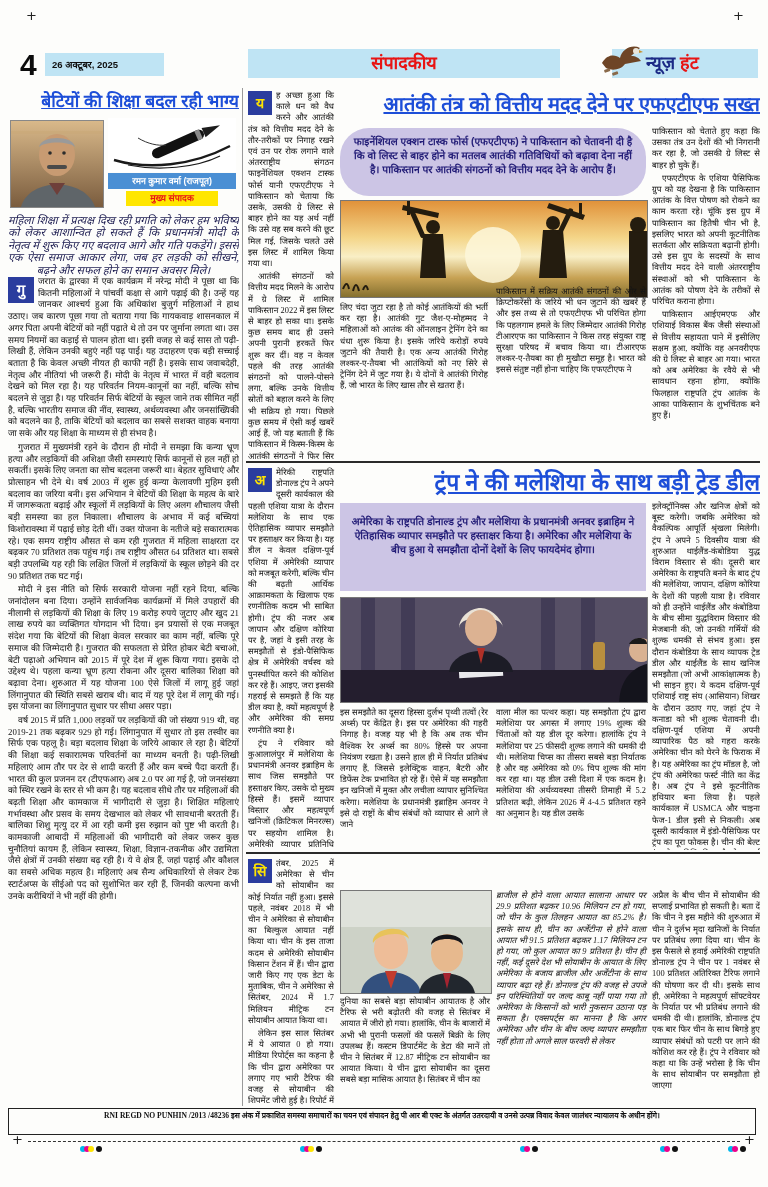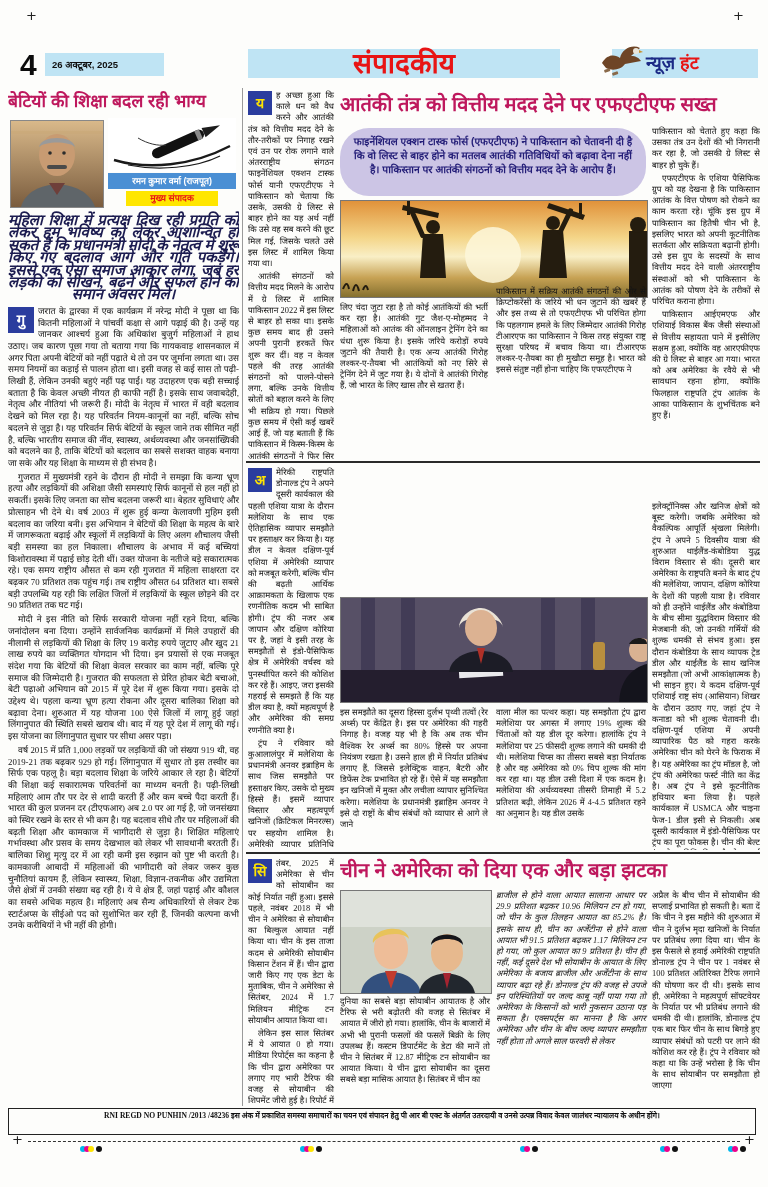--- a/index.html
+++ b/index.html
@@ -5,51 +5,51 @@
   html,body{margin:0;padding:0;}
   body{width:768px;height:1187px;background:#fdfdfb;position:relative;overflow:hidden;
        font-family:"Liberation Serif", serif;}
   .abs{position:absolute;}
   .crop{position:absolute;color:#222;font-size:13px;font-family:"DejaVu Sans",sans-serif;}
   
   .pagenum{left:20px;top:48px;font-size:30px;font-weight:800;color:#0c0c0c;font-family:"Liberation Sans",sans-serif;}
   .datechip{left:45px;top:53px;width:112px;height:23px;background:#bfe4f4;color:#101010;
             font-size:9.5px;font-weight:700;line-height:23px;padding-left:7px;font-family:"Liberation Sans",sans-serif;}
   .sectionbar{left:248px;top:49px;width:312px;height:29px;background:#bfe4f4;text-align:center;}
-  .sectionbar span{color:#e81414;font-size:28px;font-weight:800;line-height:29px;font-family:"Liberation Sans",sans-serif;}
+  .sectionbar span{color:#e81414;font-size:18px;font-weight:800;line-height:29px;font-family:"Liberation Sans",sans-serif;}
   .logochip{left:612px;top:49px;width:146px;height:29px;background:#bfe4f4;}
   .logotext{position:absolute;left:34px;top:0;width:110px;line-height:29px;font-size:18px;font-weight:800;
             font-family:"Liberation Sans",sans-serif;white-space:nowrap;}
   .logotext .b1{color:#1b2a86;} .logotext .b2{color:#e81414;}
   .eagle{position:absolute;left:-14px;top:-8px;}
   
   .vline{left:242px;top:88px;width:1px;height:1018px;background:#9a9a9a;}
   .hline{height:2px;background:#2a2a2a;}
   
   .bt{font-size:8.4px;line-height:11.2px;text-align:justify;color:#141414;}
   .bt p{margin:0 0 2px 0;text-indent:10px;}
   .bt p.first{text-indent:0;}
   .dropcap{float:left;width:24px;height:24px;background:#2b3d9e;color:#ffe400;font-weight:800;
            font-size:14px;text-align:center;line-height:24px;margin:1px 4px 0 0;font-family:"Liberation Sans",sans-serif;}
-  .headline{font-weight:800;color:#be185d;text-align:left;white-space:nowrap;overflow:hidden;
-            font-family:"Liberation Sans",sans-serif;}
+  .headline{font-weight:800;color:#1d4ed8;text-align:right;white-space:nowrap;overflow:hidden;
+            font-family:"Liberation Sans",sans-serif;text-decoration:underline;}
   .leadbox{background:#ccc5e5;color:#241e78;font-weight:700;font-size:10.3px;line-height:14px;
            text-align:center;padding:7px 9px;box-sizing:border-box;font-family:"Liberation Sans",sans-serif;}
   
   .leftart{left:8px;top:88px;width:231px;height:1018px;overflow:hidden;}
   .leftart .headline{font-size:17.5px;margin:0 0 6px 0;}
   .authrow{position:relative;height:92px;margin-bottom:4px;}
   .aphoto{position:absolute;left:2px;top:2px;width:92px;height:86px;border:1px solid #888;}
   .penimg{position:absolute;left:100px;top:0;width:128px;height:54px;background:#fff;}
   .namebar{position:absolute;left:100px;top:55px;width:128px;height:16px;background:#4a8fd4;color:#fff;
            font-size:8.8px;font-weight:700;text-align:center;line-height:16px;font-family:"Liberation Sans",sans-serif;}
   .rolebar{position:absolute;left:118px;top:73px;width:92px;height:15px;background:#ffe600;color:#e81414;
            font-size:9px;font-weight:800;text-align:center;line-height:15px;font-family:"Liberation Sans",sans-serif;}
-  .intro{font-size:15px;line-height:12.4px;font-weight:700;font-style:italic;color:#1c1c50;
-         text-align:justify;text-align-last:center;margin-bottom:5px;}
+  .intro{font-size:11px;line-height:12.4px;font-weight:400;font-style:italic;color:#1c1c50;
+         text-align:justify;text-align-last:center;}
   .leftbody{font-size:8.8px;line-height:11.7px;}
   .leftbody .dropcap{width:26px;height:26px;font-size:15px;line-height:26px;color:#fff;}
   
   .sec{position:absolute;overflow:hidden;}
   .photo{border:1px solid #777;}
   .footerbox{left:8px;top:1108px;width:748px;height:27px;border:1px solid #222;text-align:center;
              font-size:7.6px;line-height:12.5px;font-weight:700;color:#101010;box-sizing:border-box;padding-top:1px;}
   .regline{left:28px;top:1141px;width:712px;border-top:1px dashed #333;}
   .dots{position:absolute;top:1146px;height:8px;}
   .dot{display:inline-block;width:6px;height:6px;border-radius:50%;margin-right:-2px;vertical-align:top;}
@@ -169,31 +169,33 @@
   </div>
   <div class="abs bt" style="left:92px;top:214px;width:148px;height:156px;">
     <p class="first" style="text-indent:0">लिए चंदा जुटा रहा है तो कोई आतंकियों की भर्ती कर रहा है। आतंकी गुट जैश-ए-मोहम्मद ने महिलाओं को आतंक की ऑनलाइन ट्रेनिंग देने का धंधा शुरू किया है। इसके जरिये करोड़ों रुपये जुटाने की तैयारी है। एक अन्य आतंकी गिरोह लश्कर-ए-तैयबा भी आतंकियों को नए सिरे से ट्रेनिंग देने में जुट गया है। ये दोनों वे आतंकी गिरोह हैं, जो भारत के लिए खास तौर से खतरा हैं।</p>
   </div>
   <div class="abs bt" style="left:248px;top:198px;width:150px;height:156px;">
     <p class="first" style="text-indent:0">पाकिस्तान में सक्रिय आतंकी संगठनों की ओर से क्रिप्टोकरेंसी के जरिये भी धन जुटाने की खबरें हैं और इस तथ्य से तो एफएटीएफ भी परिचित होगा कि पहलगाम हमले के लिए जिम्मेदार आतंकी गिरोह टीआरएफ का पाकिस्तान ने किस तरह संयुक्त राष्ट्र सुरक्षा परिषद में बचाव किया था। टीआरएफ लश्कर-ए-तैयबा का ही मुखौटा समूह है। भारत को इससे संतुष्ट नहीं होना चाहिए कि एफएटीएफ ने</p>
   </div>
   <div class="abs bt" style="left:404px;top:38px;width:108px;height:332px;">
     <p class="first" style="text-indent:0">पाकिस्तान को चेताते हुए कहा कि उसका तंत्र उन देशों की भी निगरानी कर रहा है, जो उसकी ग्रे लिस्ट से बाहर हो चुके हैं।</p>
     <p>एफएटीएफ के एशिया पैसिफिक ग्रुप को यह देखना है कि पाकिस्तान आतंक के वित्त पोषण को रोकने का काम करता रहे। चूंकि इस ग्रुप में पाकिस्तान का हितैषी चीन भी है, इसलिए भारत को अपनी कूटनीतिक सतर्कता और सक्रियता बढ़ानी होगी। उसे इस ग्रुप के सदस्यों के साथ वित्तीय मदद देने वाली अंतरराष्ट्रीय संस्थाओं को भी पाकिस्तान के आतंक को पोषण देने के तरीकों से परिचित कराना होगा।</p>
-    <p>पाकिस्तान आईएमएफ और एशियाई विकास बैंक जैसी संस्थाओं से वित्तीय सहायता पाने में इसीलिए सक्षम हुआ, क्योंकि वह आरएफीएफ की ग्रे लिस्ट से बाहर आ गया। भारत को अब अमेरिका के रवैये से भी सावधान रहना होगा, क्योंकि फिलहाल राष्ट्रपति ट्रंप आतंक के आका पाकिस्तान के शुभचिंतक बने हुए हैं।</p>
+    <p>पाकिस्तान आईएमएफ और एशियाई विकास बैंक जैसी संस्थाओं से वित्तीय सहायता पाने में इसीलिए सक्षम हुआ, क्योंकि वह अनवरीएफ की ग्रे लिस्ट से बाहर आ गया। भारत को अब अमेरिका के रवैये से भी सावधान रहना होगा, क्योंकि फिलहाल राष्ट्रपति ट्रंप आतंक के आका पाकिस्तान के शुभचिंतक बने हुए हैं।</p>
   </div>
 </div>
 
 <div class="abs hline" style="left:246px;top:461px;width:514px;"></div>
 
 <div class="sec" style="left:248px;top:465px;width:512px;height:385px;">
   <div class="abs bt" style="left:0;top:2px;width:86px;height:382px;">
     <p class="first"><span class="dropcap">अ</span><span>मेरिकी राष्ट्रपति डोनाल्ड ट्रंप ने अपने दूसरी कार्यकाल की पहली एशिया यात्रा के दौरान मलेशिया के साथ एक ऐतिहासिक व्यापार समझौते पर हस्ताक्षर कर किया है। यह डील न केवल दक्षिण-पूर्व एशिया में अमेरिकी व्यापार को मजबूत करेगी, बल्कि चीन की बढ़ती आर्थिक आक्रामकता के खिलाफ एक रणनीतिक कदम भी साबित होगी। ट्रंप की नजर अब जापान और दक्षिण कोरिया पर है, जहां वे इसी तरह के समझौतों से इंडो-पैसिफिक क्षेत्र में अमेरिकी वर्चस्व को पुनर्स्थापित करने की कोशिश कर रहे हैं। आइए, जरा इसकी गहराई से समझते हैं कि यह डील क्या है, क्यों महत्वपूर्ण है और अमेरिका की समग्र रणनीति क्या है।</span></p>
     <p>ट्रंप ने रविवार को कुआलालंपुर में मलेशिया के प्रधानमंत्री अनवर इब्राहिम के साथ जिस समझौते पर हस्ताक्षर किए, उसके दो मुख्य हिस्से हैं। इसमें व्यापार विस्तार और महत्वपूर्ण खनिजों (क्रिटिकल मिनरल्स) पर सहयोग शामिल है। अमेरिकी व्यापार प्रतिनिधि जेमिसन ग्रीर के अनुसार मलेशिया अपने शुल्कों और गैर-शुल्क बाधाओं को संशोधित करेगा, जिससे कृषि, प्रौद्योगिकी और सेवा क्षेत्रों में द्विपक्षीय व्यापार में भारी वृद्धि होगी। 2024 में दोनों देशों का व्यापार 87 अरब डॉलर का था, जिसमें अमेरिका को 25 अरब डॉलर का घाटा था। अब, सैकड़ों वस्तुओं पर पारस्परिक शुल्क कम होंगे, और मलेशिया ने उच्च सेमीकंडक्टरों की चीन तस्करी रोकने का वादा किया है।</p>
   </div>
+  <div class="abs headline" style="left:92px;top:0;width:420px;font-size:23px;">ट्रंप ने की मलेशिया के साथ बड़ी ट्रेड डील</div>
+  <div class="abs leadbox" style="left:92px;top:38px;width:306px;height:88px;padding-top:12px;">अमेरिका के राष्ट्रपति डोनाल्ड ट्रंप और मलेशिया के प्रधानमंत्री अनवर इब्राहिम ने ऐतिहासिक व्यापार समझौते पर हस्ताक्षर किया है। अमेरिका और मलेशिया के बीच हुआ ये समझौता दोनों देशों के लिए फायदेमंद होगा।</div>
   <div class="abs photo" style="left:92px;top:132px;width:306px;height:104px;">
     <svg width="306" height="104" viewBox="0 0 306 104">
       <rect width="306" height="104" fill="#575066"></rect>
       <g fill="#3a3450" opacity="0.7">
         <rect x="20" y="0" width="14" height="74"></rect>
           <rect x="60" y="0" width="14" height="74"></rect>
         <rect x="200" y="0" width="14" height="74"></rect>
           <rect x="240" y="0" width="14" height="74"></rect>
       </g>
       <rect x="0" y="72" width="306" height="32" fill="#241e2e"></rect>
@@ -219,21 +221,20 @@
   </div>
 </div>
 
 <div class="abs hline" style="left:246px;top:852px;width:514px;"></div>
 
 <div class="sec" style="left:248px;top:856px;width:512px;height:250px;">
   <div class="abs bt" style="left:0;top:2px;width:86px;height:246px;">
     <p class="first"><span class="dropcap">सि</span><span>तंबर, 2025 में अमेरिका से चीन को सोयाबीन का कोई निर्यात नहीं हुआ। इससे पहले, नवंबर 2018 में भी चीन ने अमेरिका से सोयाबीन का बिल्कुल आयात नहीं किया था। चीन के इस ताजा कदम से अमेरिकी सोयाबीन किसान टेंशन में हैं। चीन द्वारा जारी किए गए एक डेटा के मुताबिक, चीन ने अमेरिका से सितंबर, 2024 में 1.7 मिलियन मीट्रिक टन सोयाबीन आयात किया था।</span></p>
     <p>लेकिन इस साल सितंबर में ये आयात 0 हो गया। मीडिया रिपोर्ट्स का कहना है कि चीन द्वारा अमेरिका पर लगाए गए भारी टैरिफ की वजह से सोयाबीन की शिपमेंट जीरो हुई है। रिपोर्ट में ये भी बताया गया है कि पुरानी फसलों की शिपमेंट पहले ही हो चुकी थी। कैपिटल जिंगदू फ्यूचर्स के एनालिस्ट वान चेंगझी ने बताया कि चीन</p>
   </div>
-  <div class="abs headline" style="left:92px;top:0;width:420px;font-size:20px;">चीन ने अमेरिका को दिया एक और बड़ा झटका</div>
   <div class="abs photo" style="left:92px;top:34px;width:150px;height:102px;">
     <svg width="150" height="102" viewBox="0 0 150 102">
       <rect width="150" height="102" fill="#cdd2c7"></rect>
       <rect x="0" y="0" width="150" height="36" fill="#dfe2db"></rect>
       <path d="M20,102 C24,74 74,74 80,102 Z" fill="#33507e"></path>
       <path d="M44,80 L50,98 L56,80 Z" fill="#c23b2e"></path>
       <ellipse cx="50" cy="58" rx="17" ry="20" fill="#eebd98"></ellipse>
       <path d="M32,52 C30,36 66,32 68,48 C62,40 38,42 32,52 Z" fill="#e8c35a"></path>
       <path d="M78,102 C82,76 128,76 134,102 Z" fill="#22272e"></path>
       <path d="M102,82 L106,98 L110,82 Z" fill="#a52430"></path>

